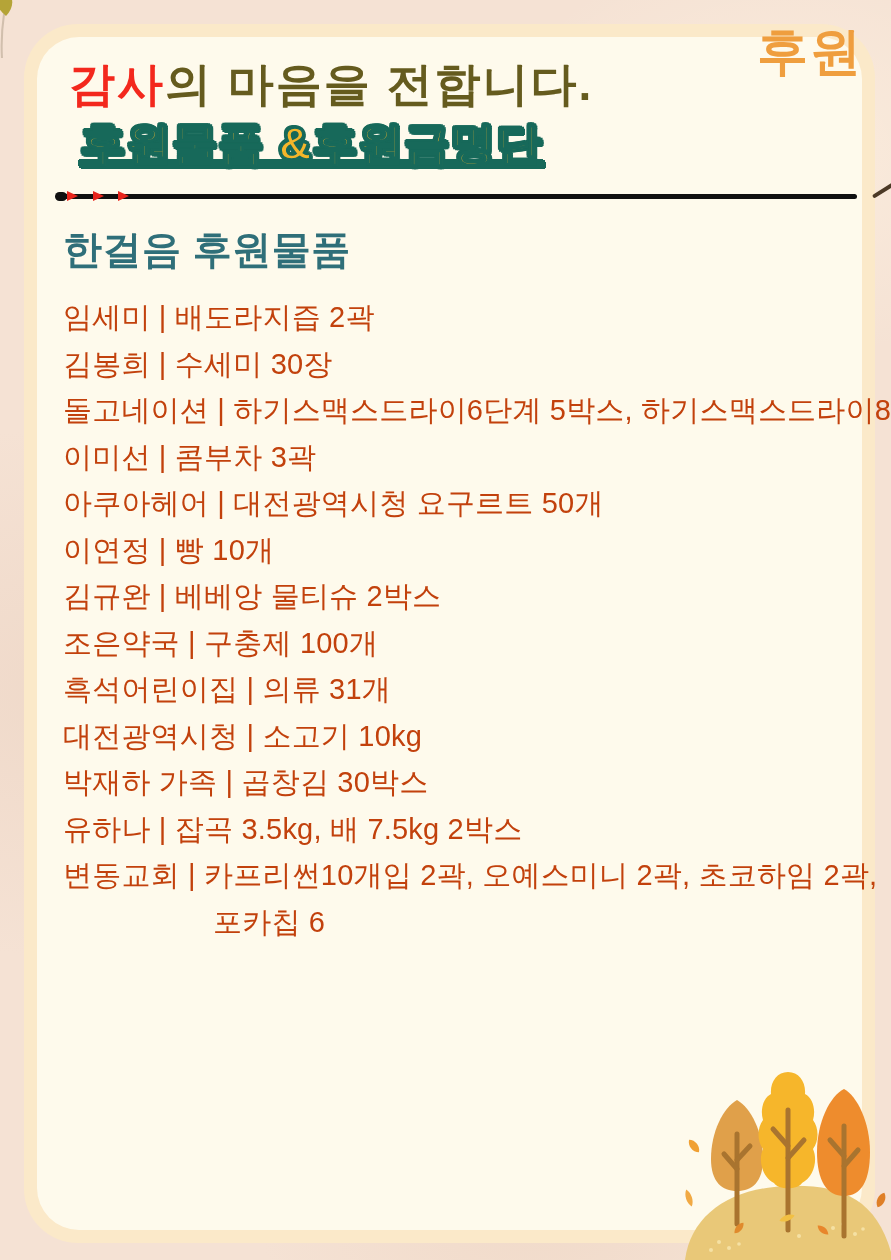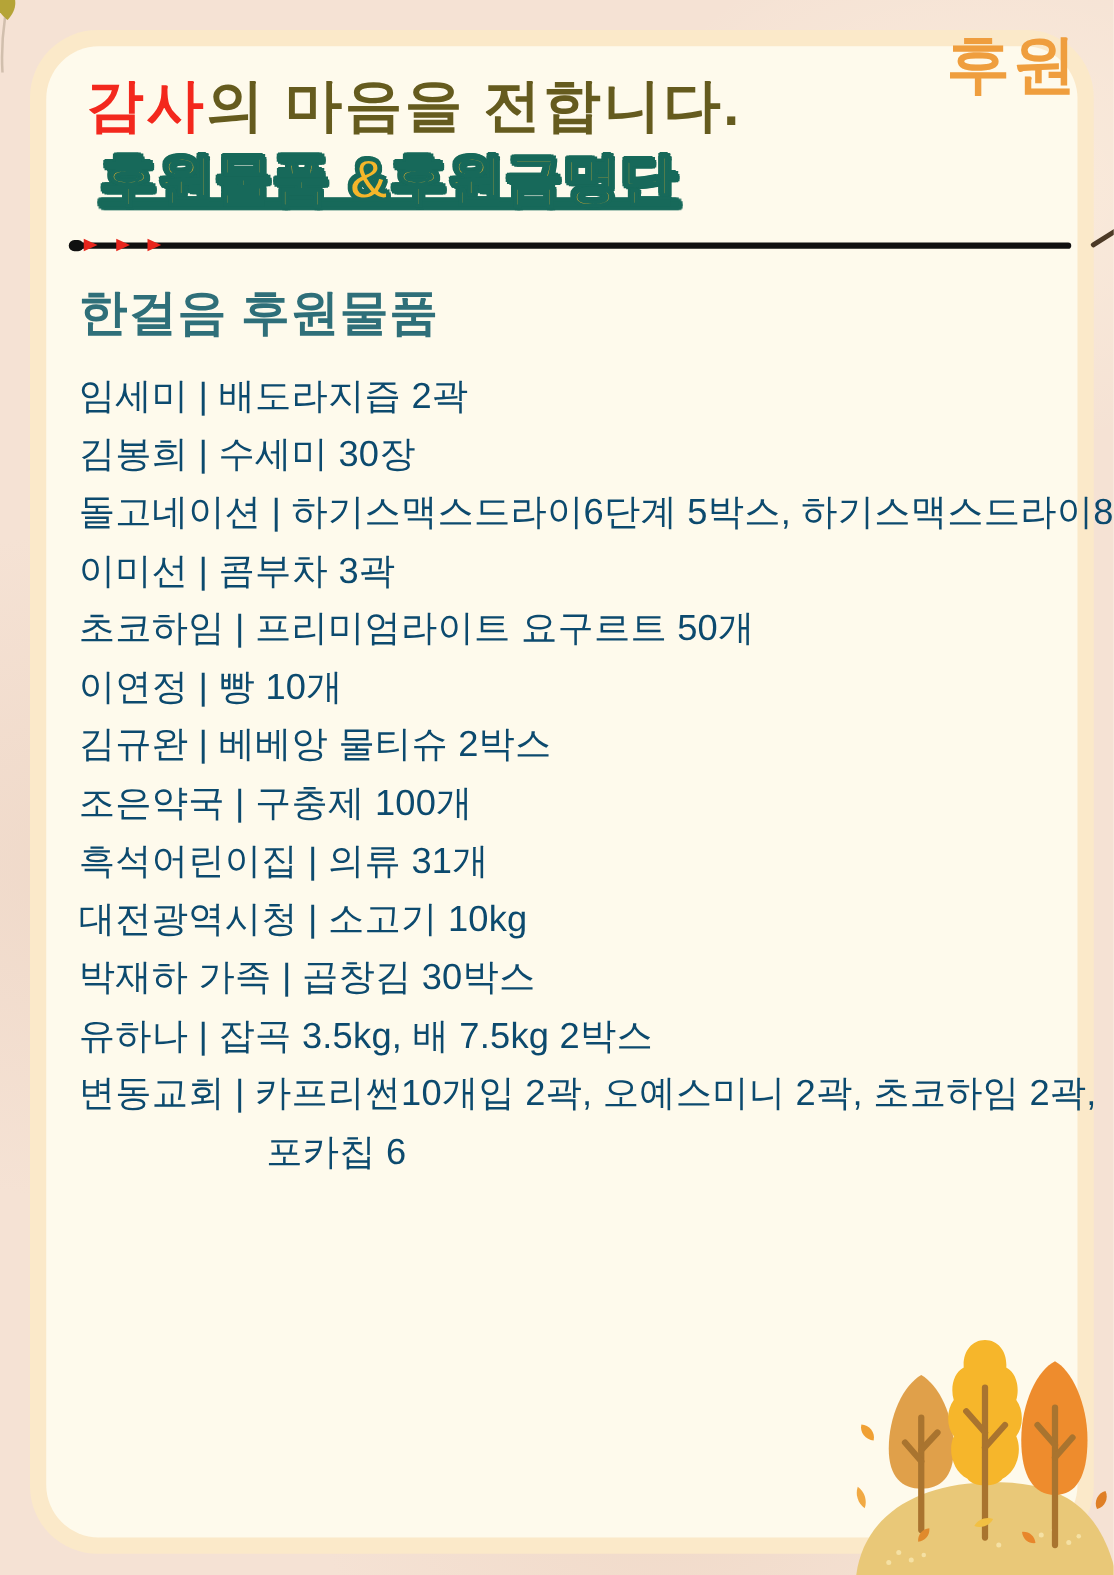--- a/index.html
+++ b/index.html
@@ -71,21 +71,21 @@
   }
   .divider .a1{ left:10px; } .divider .a2{ left:36px; } .divider .a3{ left:61px; }
 
   .section-heading{
     margin:24px 0 0 0; font-size:39px; font-weight:700;
     letter-spacing:.5px; color:#2F6F79; white-space:nowrap;
   }
 
   .list{ margin:17px 0 0 0; }
   .row{
-    font-size:29px; line-height:46.5px; color:#0c4a6e;
+    font-size:29px; line-height:46.5px; color:#c2410c;
     letter-spacing:.2px; white-space:nowrap; font-weight:500;
   }
   .row.indent{ padding-left:150px; }
 
   
   .trees{ position:absolute; right:0; bottom:0; z-index:4; }
 
   
   .twig{
     position:absolute; right:-6px; top:188px; width:26px; height:4px;
@@ -120,21 +120,21 @@
         <span class="arrow a3"></span>
       </div>
 
       <h3 class="section-heading">한걸음 후원물품</h3>
 
       <div class="list" id="donation-list">
           <div class="row">임세미 | 배도라지즙 2곽</div>
           <div class="row">김봉희 | 수세미 30장</div>
           <div class="row">돌고네이션 | 하기스맥스드라이6단계 5박스, 하기스맥스드라이8단계</div>
           <div class="row">이미선 | 콤부차 3곽</div>
-          <div class="row">초코하임 | 프리미엄라이트 요구르트 50개</div>
+          <div class="row">아쿠아헤어 | 대전광역시청 요구르트 50개</div>
           <div class="row">이연정 | 빵 10개</div>
           <div class="row">김규완 | 베베앙 물티슈 2박스</div>
           <div class="row">조은약국 | 구충제 100개</div>
           <div class="row">흑석어린이집 | 의류 31개</div>
           <div class="row">대전광역시청 | 소고기 10kg</div>
           <div class="row">박재하 가족 | 곱창김 30박스</div>
           <div class="row">유하나 | 잡곡 3.5kg, 배 7.5kg 2박스</div>
           <div class="row">변동교회 | 카프리썬10개입 2곽, 오예스미니 2곽, 초코하임 2곽,</div>
           <div class="row indent">포카칩 6</div>
         </div>

